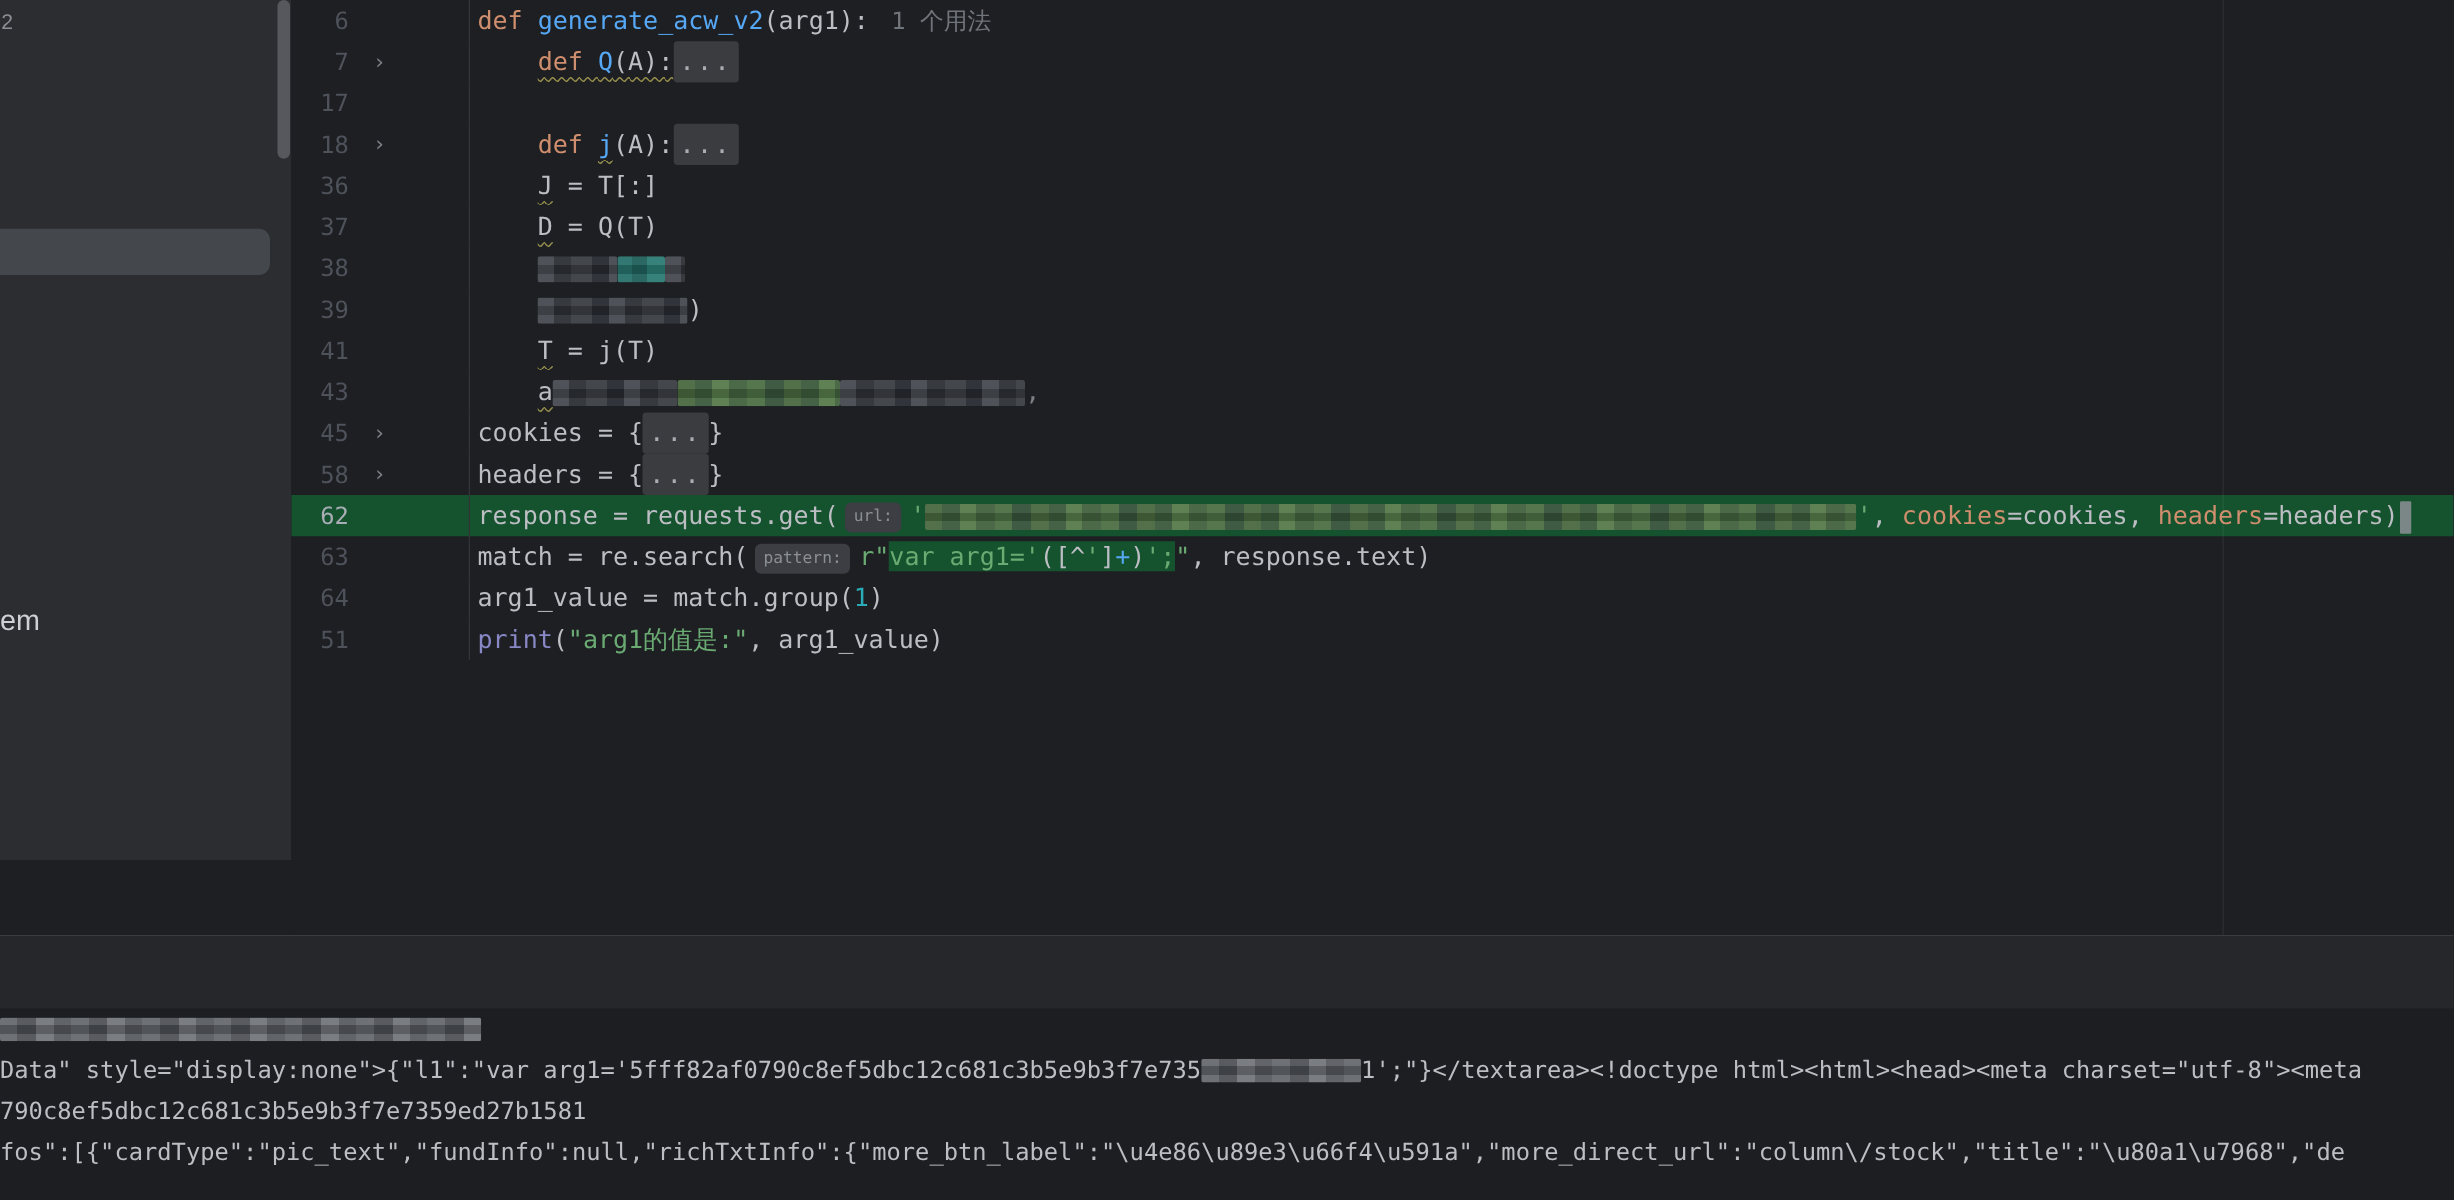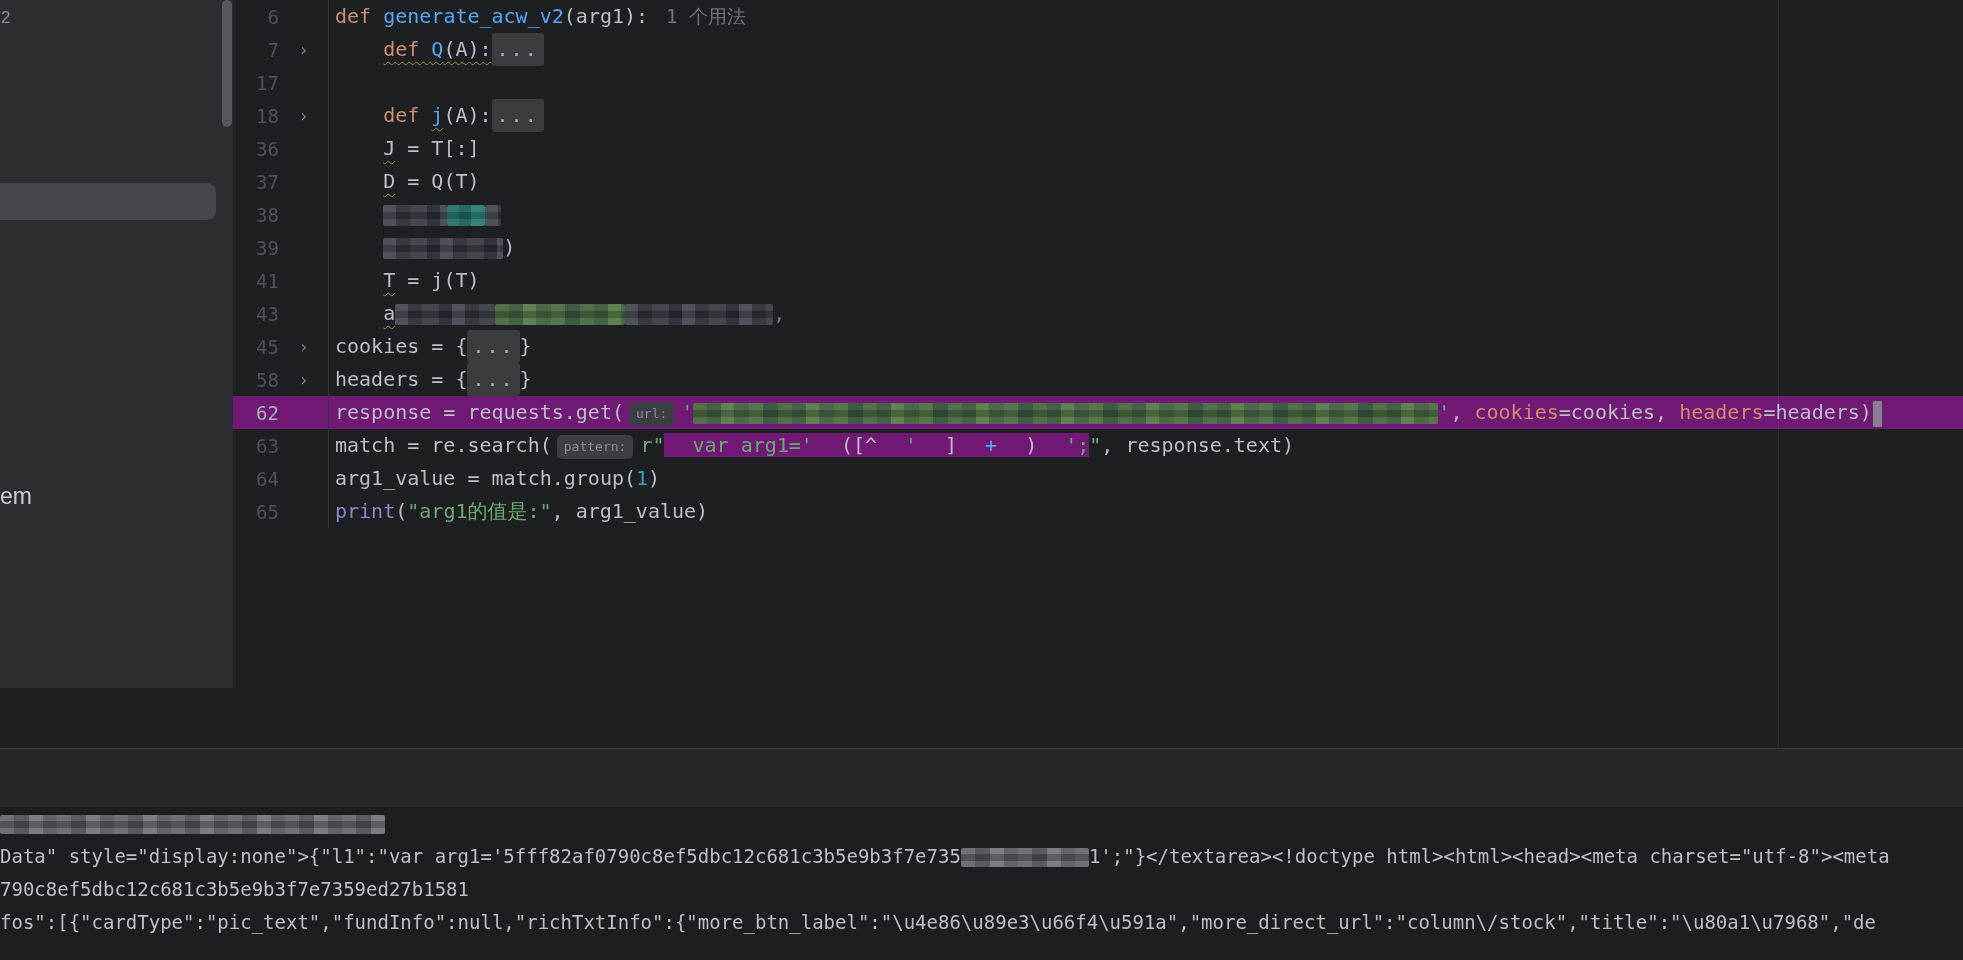--- a/index.html
+++ b/index.html
@@ -16,38 +16,38 @@
                     background:#44474c; border-radius:9px; }
   .side-item-label { position:absolute; left:0px; top:483px; color:#ced0d6; font-size:23px; }
 
   
   .editor { position:absolute; left:233px; top:0; right:0; height:748px;
             background:#1e1f22; overflow:hidden; }
   .margin-guide { position:absolute; left:1545px; top:0; width:1px; height:748px;
                   background:rgba(255,255,255,0.07); z-index:3; }
   .erows { position:relative; z-index:1; }
   .erow { display:flex; height:33px; align-items:center; font-size:20px; color:#bcbec4; }
-  .erow.cur { background:#701a75; }
+  .erow.cur { background:#14532d; }
   .lnum { flex:0 0 46px; text-align:right; color:#4d525b; font-size:19px; }
   .erow.cur .lnum { color:#a9adb5; }
   .arr { flex:0 0 49px; text-align:center; color:#7b7f86; font-size:17px; }
   .codewrap { flex:1; align-self:stretch; display:flex; align-items:flex-start;
-              border-left:1px solid #323438; padding-left:6px; }
+              border-left:1px solid #323438; padding-left:6px;margin-left:47px; }
   .code { white-space:pre; line-height:33px; }
 
   .tok-kw  { color:#cf8e6d; }
   .tok-fn  { color:#56a8f5; }
   .tok-pl  { color:#bcbec4; }
   .tok-str { color:#6aab73; }
   .tok-num { color:#2aacb8; }
   .tok-bi  { color:#8888c6; }
   .tok-arg { color:#cf8e6d; }
   .tok-dim { color:#7b7e85; }
   .tok-hint{ color:#70747b; font-size:19px; margin-left:18px; }
-  .hl { background:#701a75;padding-left:28px; }
+  .hl { background:#14532d; }
   .sq { text-decoration:underline; text-decoration-style:wavy; text-decoration-color:#97904c;
         text-decoration-thickness:1px; text-underline-offset:5px; }
 
   .pill { display:inline-block; background:#3c3e43; color:#8b8f96; border-radius:5px;
           padding:0 7px; margin:0 7px 0 5px; font-size:13px; height:24px; line-height:24px;
           vertical-align:middle; }
   .fold { display:inline-block; background:#3a3c40; color:#a9acb3; border-radius:3px;
           padding:0 5px; letter-spacing:2px; }
   .caret { display:inline-block; width:9px; height:26px; background:#8d9096; opacity:.85;
            vertical-align:middle; margin-left:1px; border-radius:1px; }
@@ -191,21 +191,21 @@
         </div>
       </div>
       <div class="erow">
         <span class="lnum">64</span>
         <span class="arr"></span>
         <div class="codewrap">
           <div class="code"><span class="tok tok-pl">arg1_value = match.group(</span><span class="tok tok-num">1</span><span class="tok tok-pl">)</span></div>
         </div>
       </div>
       <div class="erow">
-        <span class="lnum">65</span>
+        <span class="lnum">51</span>
         <span class="arr"></span>
         <div class="codewrap">
           <div class="code"><span class="tok tok-bi">print</span><span class="tok tok-pl">(</span><span class="tok tok-str">"arg1的值是:"</span><span class="tok tok-pl">, arg1_value)</span></div>
         </div>
       </div>
     </div>
 </div>
 
 <div class="divider"></div>
 <div class="panel-strip"></div>

